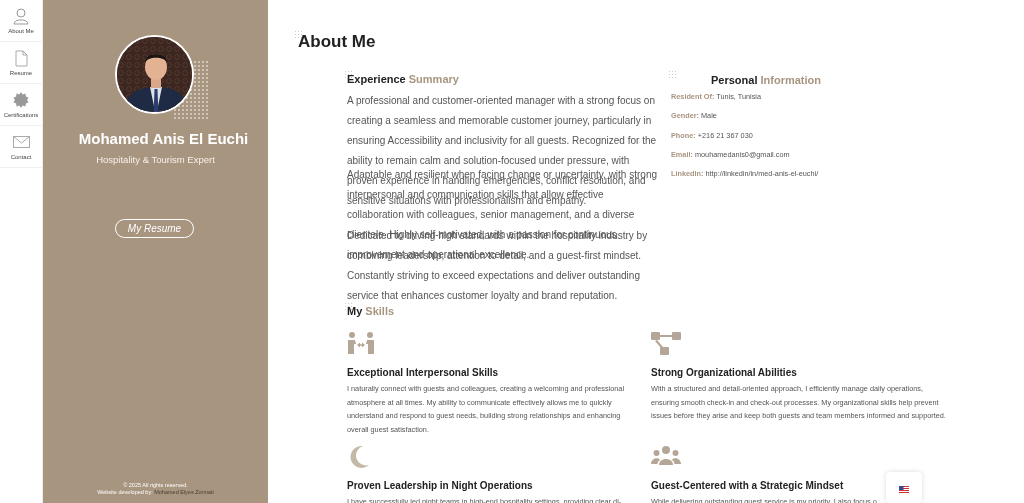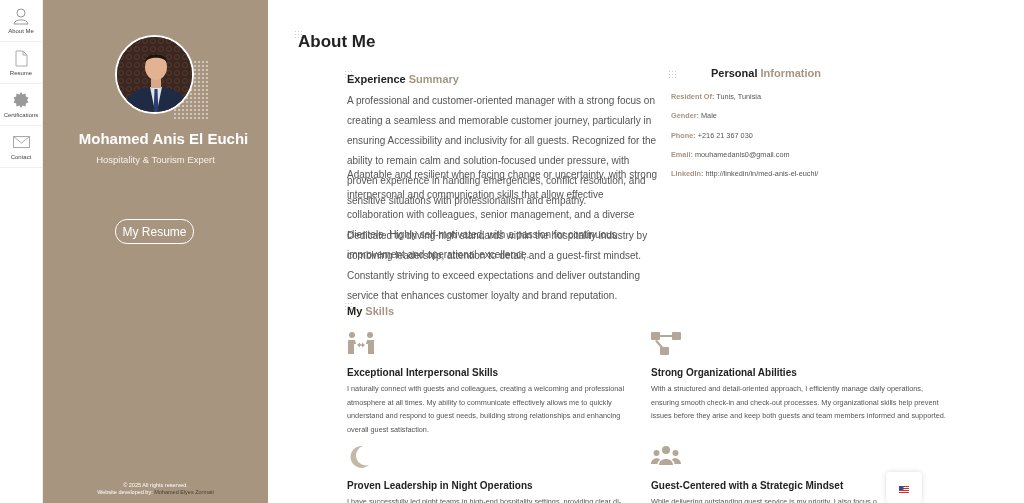--- a/index.html
+++ b/index.html
@@ -13,21 +13,21 @@
   .nav-item .lbl { font-size: 6px; color: #444; white-space: nowrap; }
 
   
   .profile { position: absolute; left: 43px; top: 0; width: 225px; height: 503px; background: #a89580; color: #fff; text-align: center; }
   .avatar { position: absolute; left: 72px; top: 35px; width: 79px; height: 79px; border-radius: 50%; border: 2px solid #fff; overflow: hidden; background: #3a2a24; }
   .dots { position: absolute; left: 130px; top: 60px; width: 36px; height: 60px;
     background-image: radial-gradient(rgba(255,255,255,0.45) 0.8px, transparent 1px); background-size: 4px 4px; }
   .name { position: absolute; left: 16px; right: 0; top: 130px; font-size: 15px; font-weight: bold; }
   .role { position: absolute; left: 0; right: 0; top: 154px; font-size: 9.5px; color: #f6f1ea; }
   .li { position: absolute; left: 0; right: 0; top: 177px; font-size: 10px; font-weight: bold; cursor: pointer; }
-  .resume-btn { position: absolute; left: 72px; top: 219px; width: 79px; height: 25px; border: 1.5px solid #fff; border-radius: 12px; font-size: 12px; color: #fff; display: flex; align-items: center; justify-content: center; cursor: pointer; }
+  .resume-btn { position: absolute; left: 72px; top: 219px; width: 79px; height: 19px; border: 1.5px solid #fff; border-radius: 12px; font-size: 10px; color: #fff; display: flex; align-items: center; justify-content: center; cursor: pointer; font-style: italic; }
   .copy { position: absolute; left: 0; right: 0; top: 482px; font-size: 5.5px; line-height: 7px; color: #fff; }
   .copy .dev { color: #4a3d30; }
 
   
   .main { position: absolute; left: 268px; top: 0; right: 0; height: 503px; }
   .page-title { position: absolute; left: 30px; top: 32px; font-size: 17px; color: #222; }
   .dotmark { position: absolute; width: 10px; height: 10px;
     background-image: radial-gradient(#ccc 0.7px, transparent 0.8px); background-size: 3px 3px; }
   h2.sec { position: absolute; font-size: 11px; font-weight: bold; color: #222; }
   h2.sec .acc { color: #a89580; }
@@ -123,21 +123,21 @@
   <div class="dotmark" style="left:76px;top:70px;"></div>
   <h2 class="sec" style="left:79px;top:73px;">
     <span>Experience</span>
     <span class="acc">Summary</span>
   </h2>
   <p class="para" style="left:79px;top:91px;width:313px;">A professional and customer-oriented manager with a strong focus on creating a seamless and memorable customer journey, particularly in ensuring Accessibility and inclusivity for all guests. Recognized for the ability to remain calm and solution-focused under pressure, with proven experience in handling emergencies, conflict resolution, and sensitive situations with professionalism and empathy.</p>
   <p class="para" style="left:79px;top:165px;width:313px;">Adaptable and resilient when facing change or uncertainty, with strong interpersonal and communication skills that allow effective collaboration with colleagues, senior management, and a diverse clientele. Highly self-motivated, with a passion for continuous improvement and operational excellence.</p>
   <p class="para" style="left:79px;top:226px;width:313px;">Dedicated to driving high standards within the hospitality industry by combining leadership, attention to detail, and a guest-first mindset. Constantly striving to exceed expectations and deliver outstanding service that enhances customer loyalty and brand reputation.</p>
 
   <div class="dotmark" style="left:400px;top:70px;"></div>
-  <h2 class="sec" style="left:403px;top:67px;padding-left:40px;">
+  <h2 class="sec" style="left:403px;top:74px;padding-left:40px;">
     <span>Personal</span>
     <span class="acc">Information</span>
   </h2>
   <div class="info">
     <div class="info-row"><span class="k">Resident Of:</span> <span>Tunis, Tunisia</span></div>
     <div class="info-row"><span class="k">Gender:</span> <span>Male</span></div>
     <div class="info-row"><span class="k">Phone:</span> <span>+216 21 367 030</span></div>
     <div class="info-row"><span class="k">Email:</span> <span>mouhamedanis0@gmail.com</span></div>
     <div class="info-row"><span class="k">LinkedIn:</span> <span>http://linkedin/in/med-anis-el-euchi/</span></div>
   </div>

